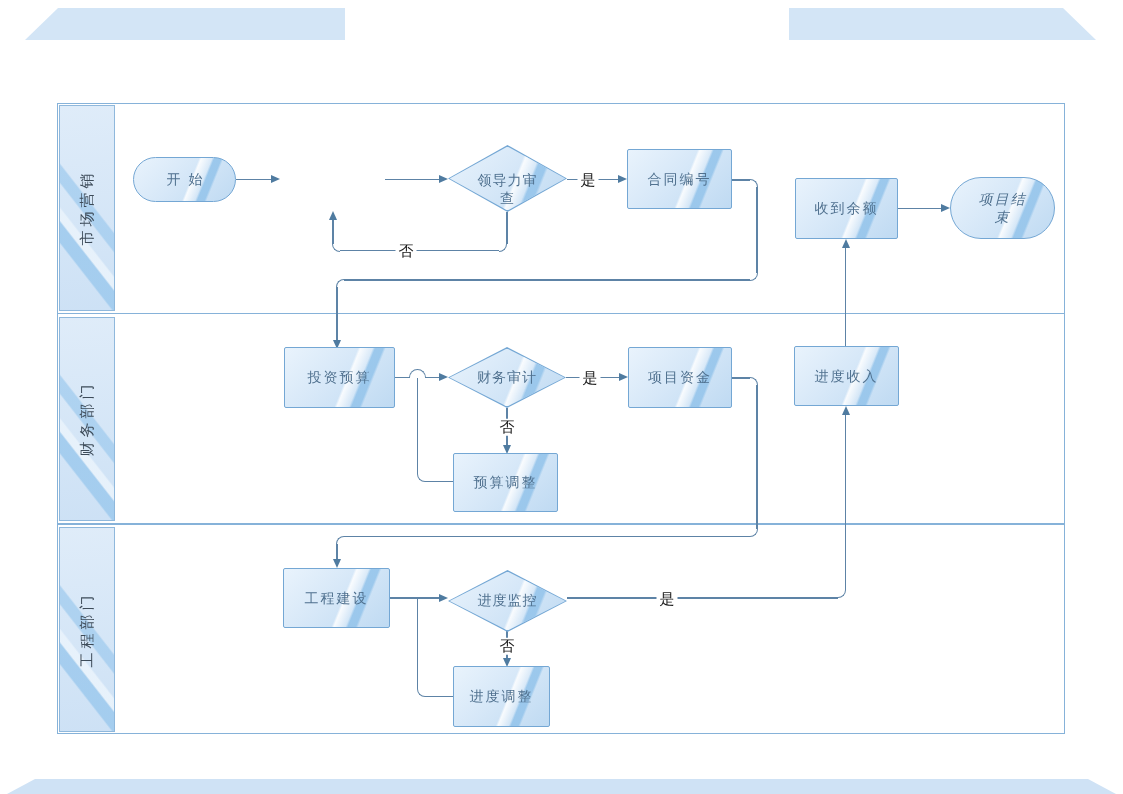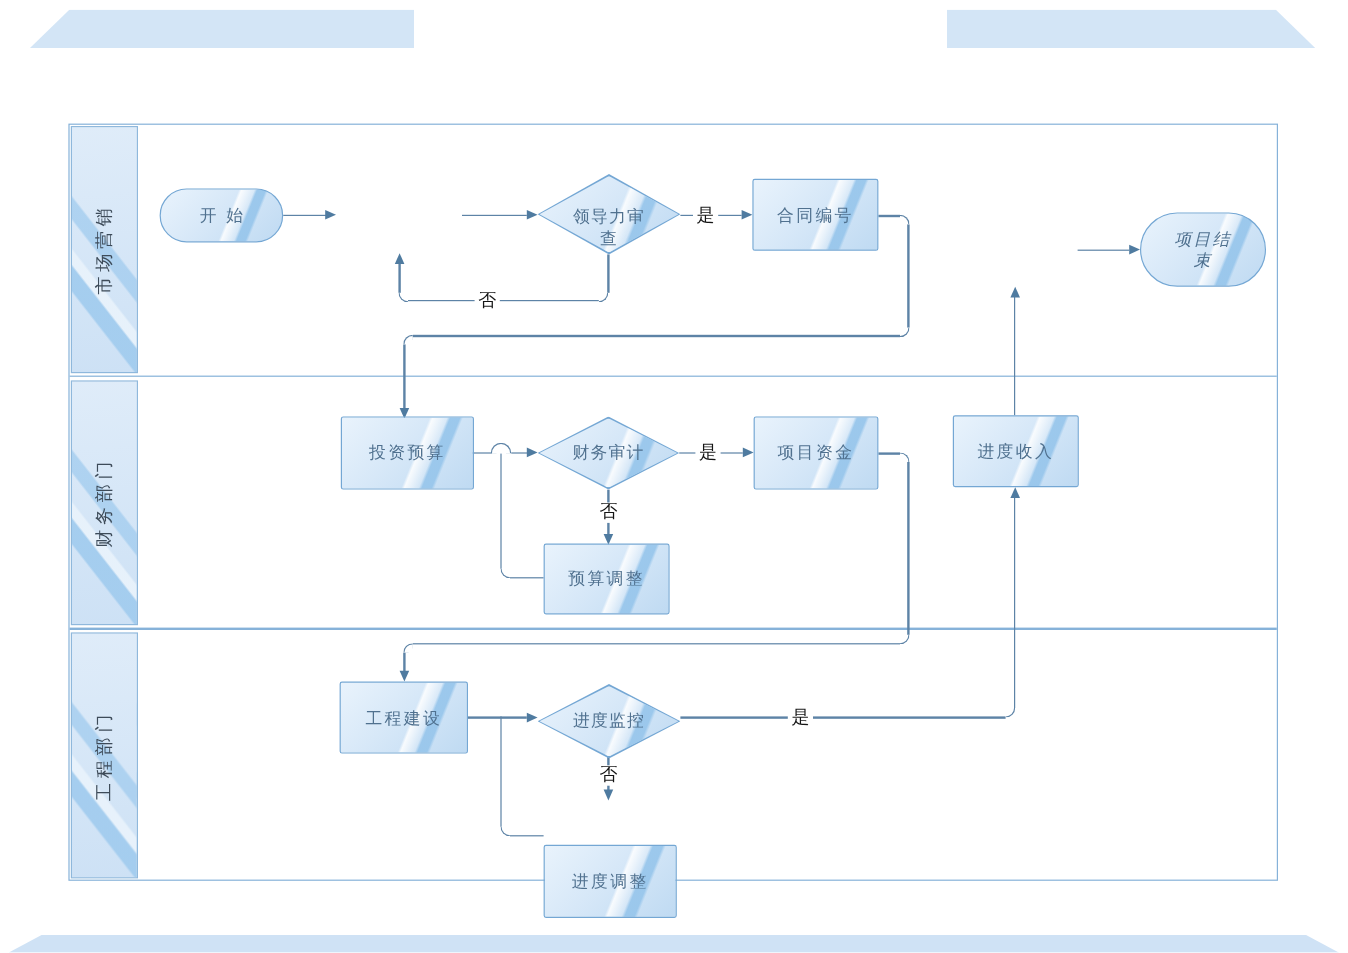--- a/index.html
+++ b/index.html
@@ -211,20 +211,23 @@
     <div class="df shape-bg"></div>
     <div class="dl">
       <span class="wrap64">领导力审查</span>
     </div>
   </div>
 
   <div class="proc shape-bg" style="left:627px;top:149px;width:105px;height:60px">
     <span>合同编号</span>
   </div>
 
+  <div class="proc shape-bg" style="left:795px;top:178px;width:103px;height:61px">
+    <span>收到余额</span>
+  </div>
 
   <div class="proc term shape-bg" style="left:950px;top:177px;width:105px;height:62px">
     <span class="wrap50">项目结束</span>
   </div>
 
   <div class="proc shape-bg" style="left:284px;top:347px;width:111px;height:61px">
     <span>投资预算</span>
   </div>
 
   <div class="dia" style="left:448px;top:347px;width:118px;height:61px">
@@ -252,18 +255,18 @@
   </div>
 
   <div class="dia" style="left:448px;top:570px;width:119px;height:62px">
     <div class="db"></div>
     <div class="df shape-bg"></div>
     <div class="dl">
       <span>进度监控</span>
     </div>
   </div>
 
-  <div class="proc shape-bg" style="left:453px;top:704px;width:111px;height:61px">
+  <div class="proc shape-bg" style="left:453px;top:666px;width:97px;height:61px">
     <span>进度调整</span>
   </div>
 
   <div class="ribbon ribbon-footer"></div>
 </div>
 
 </body></html>

